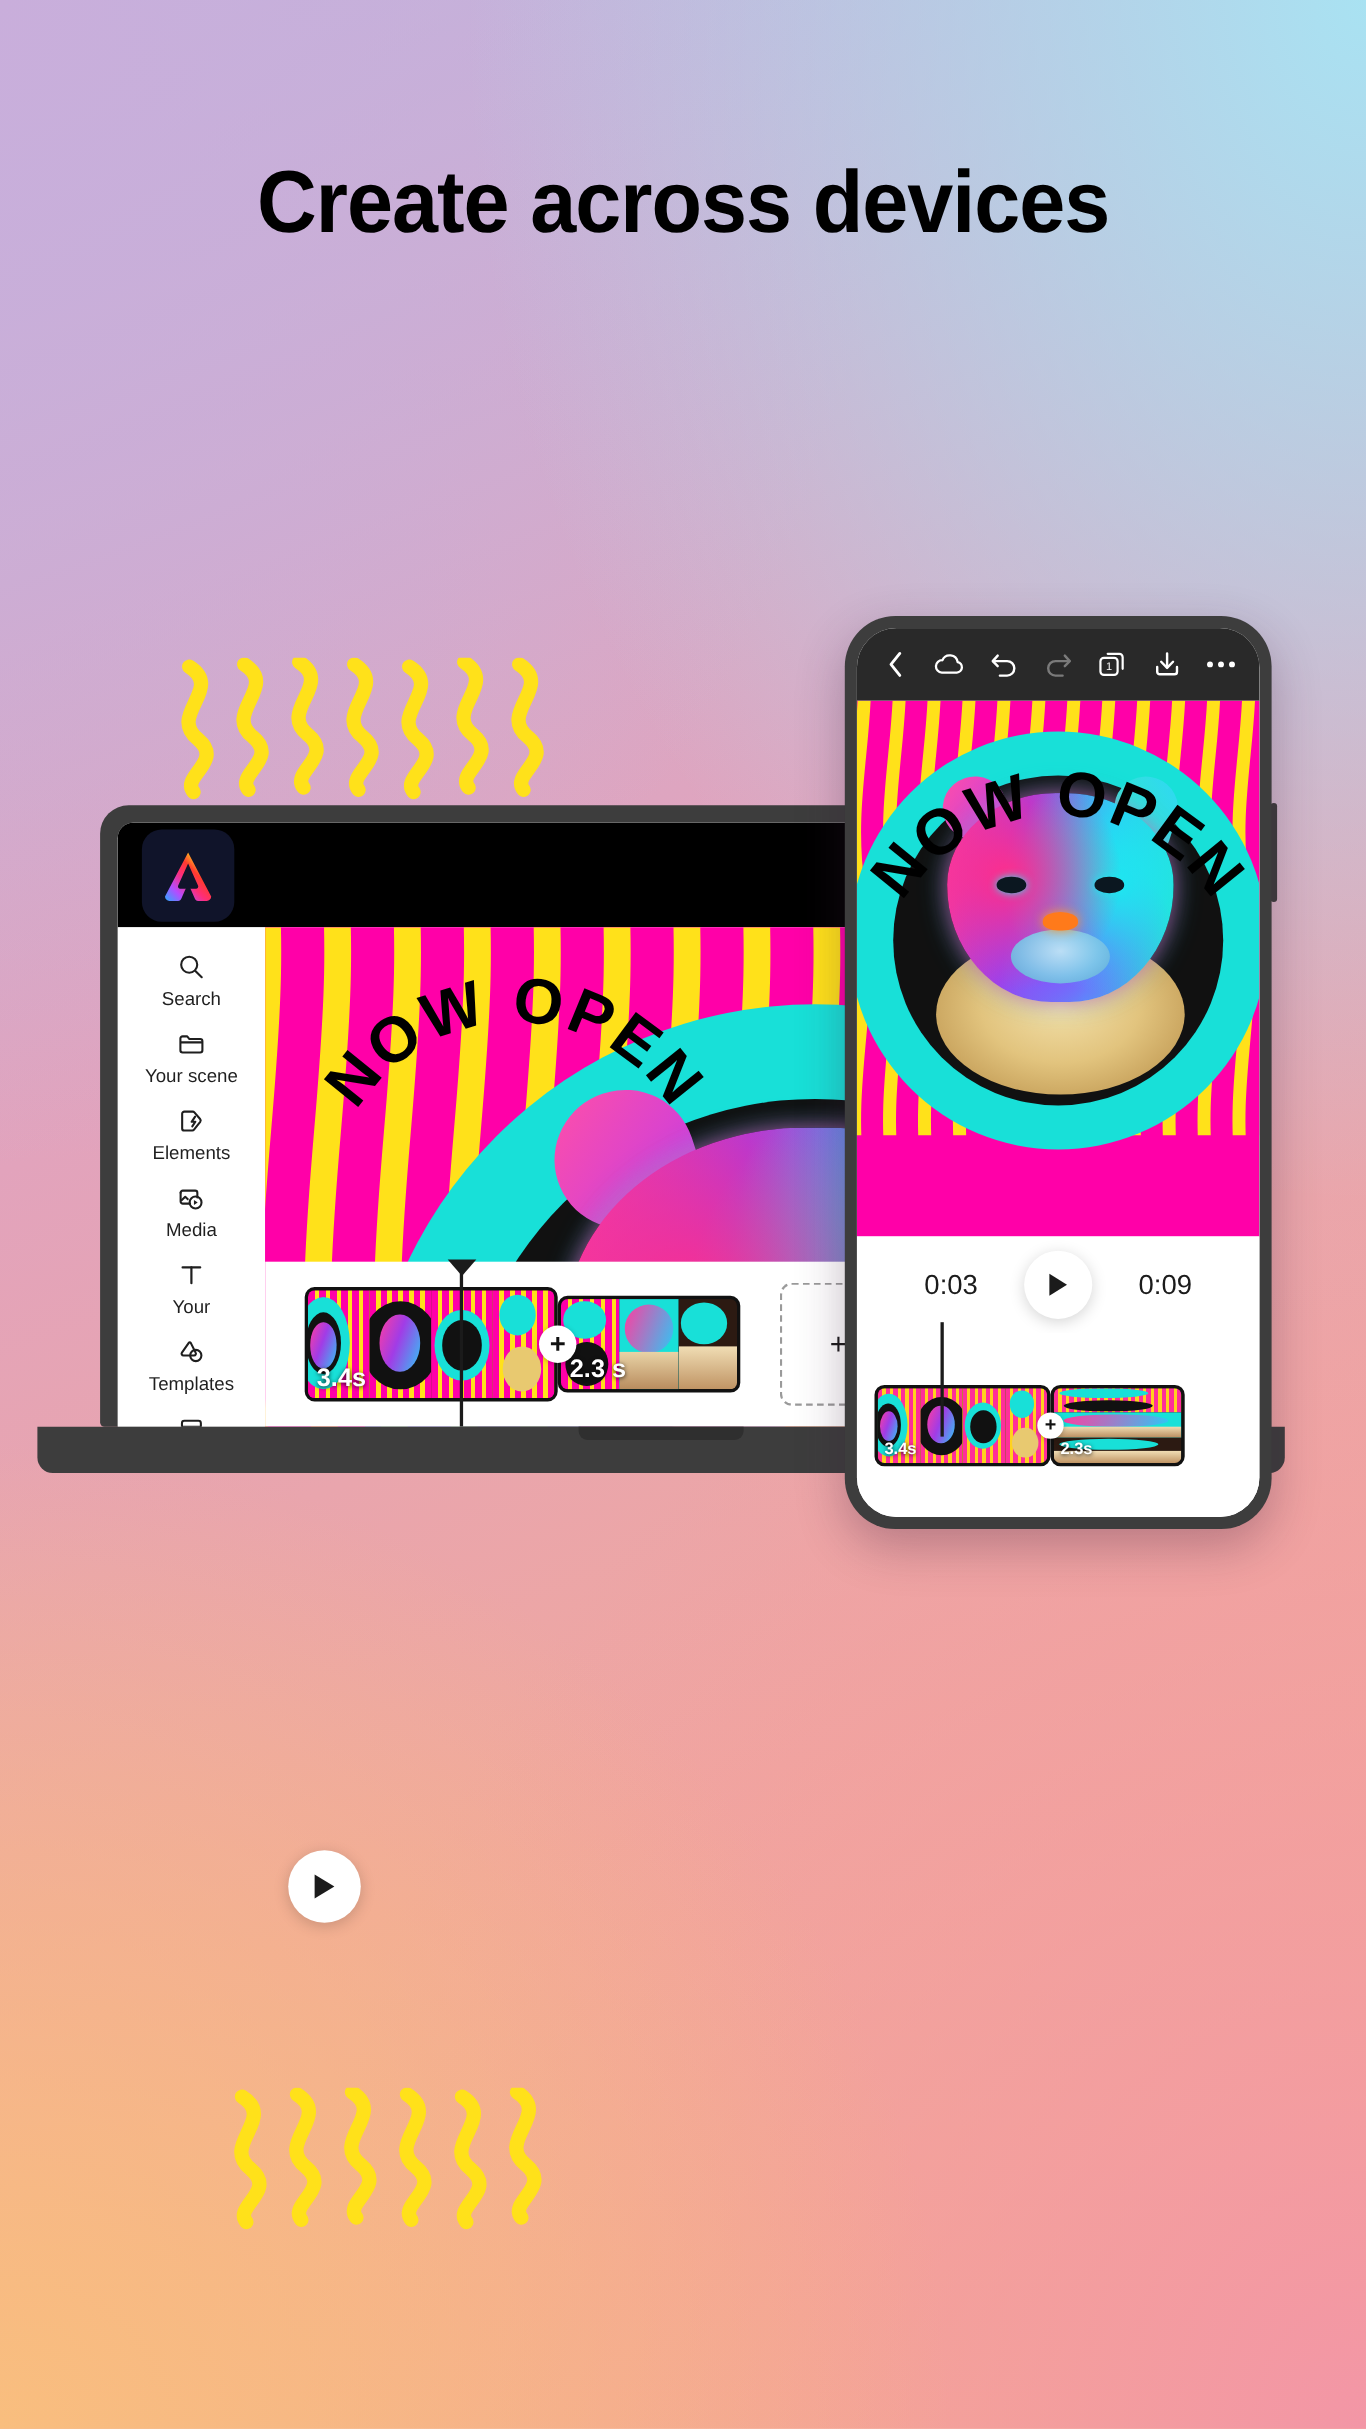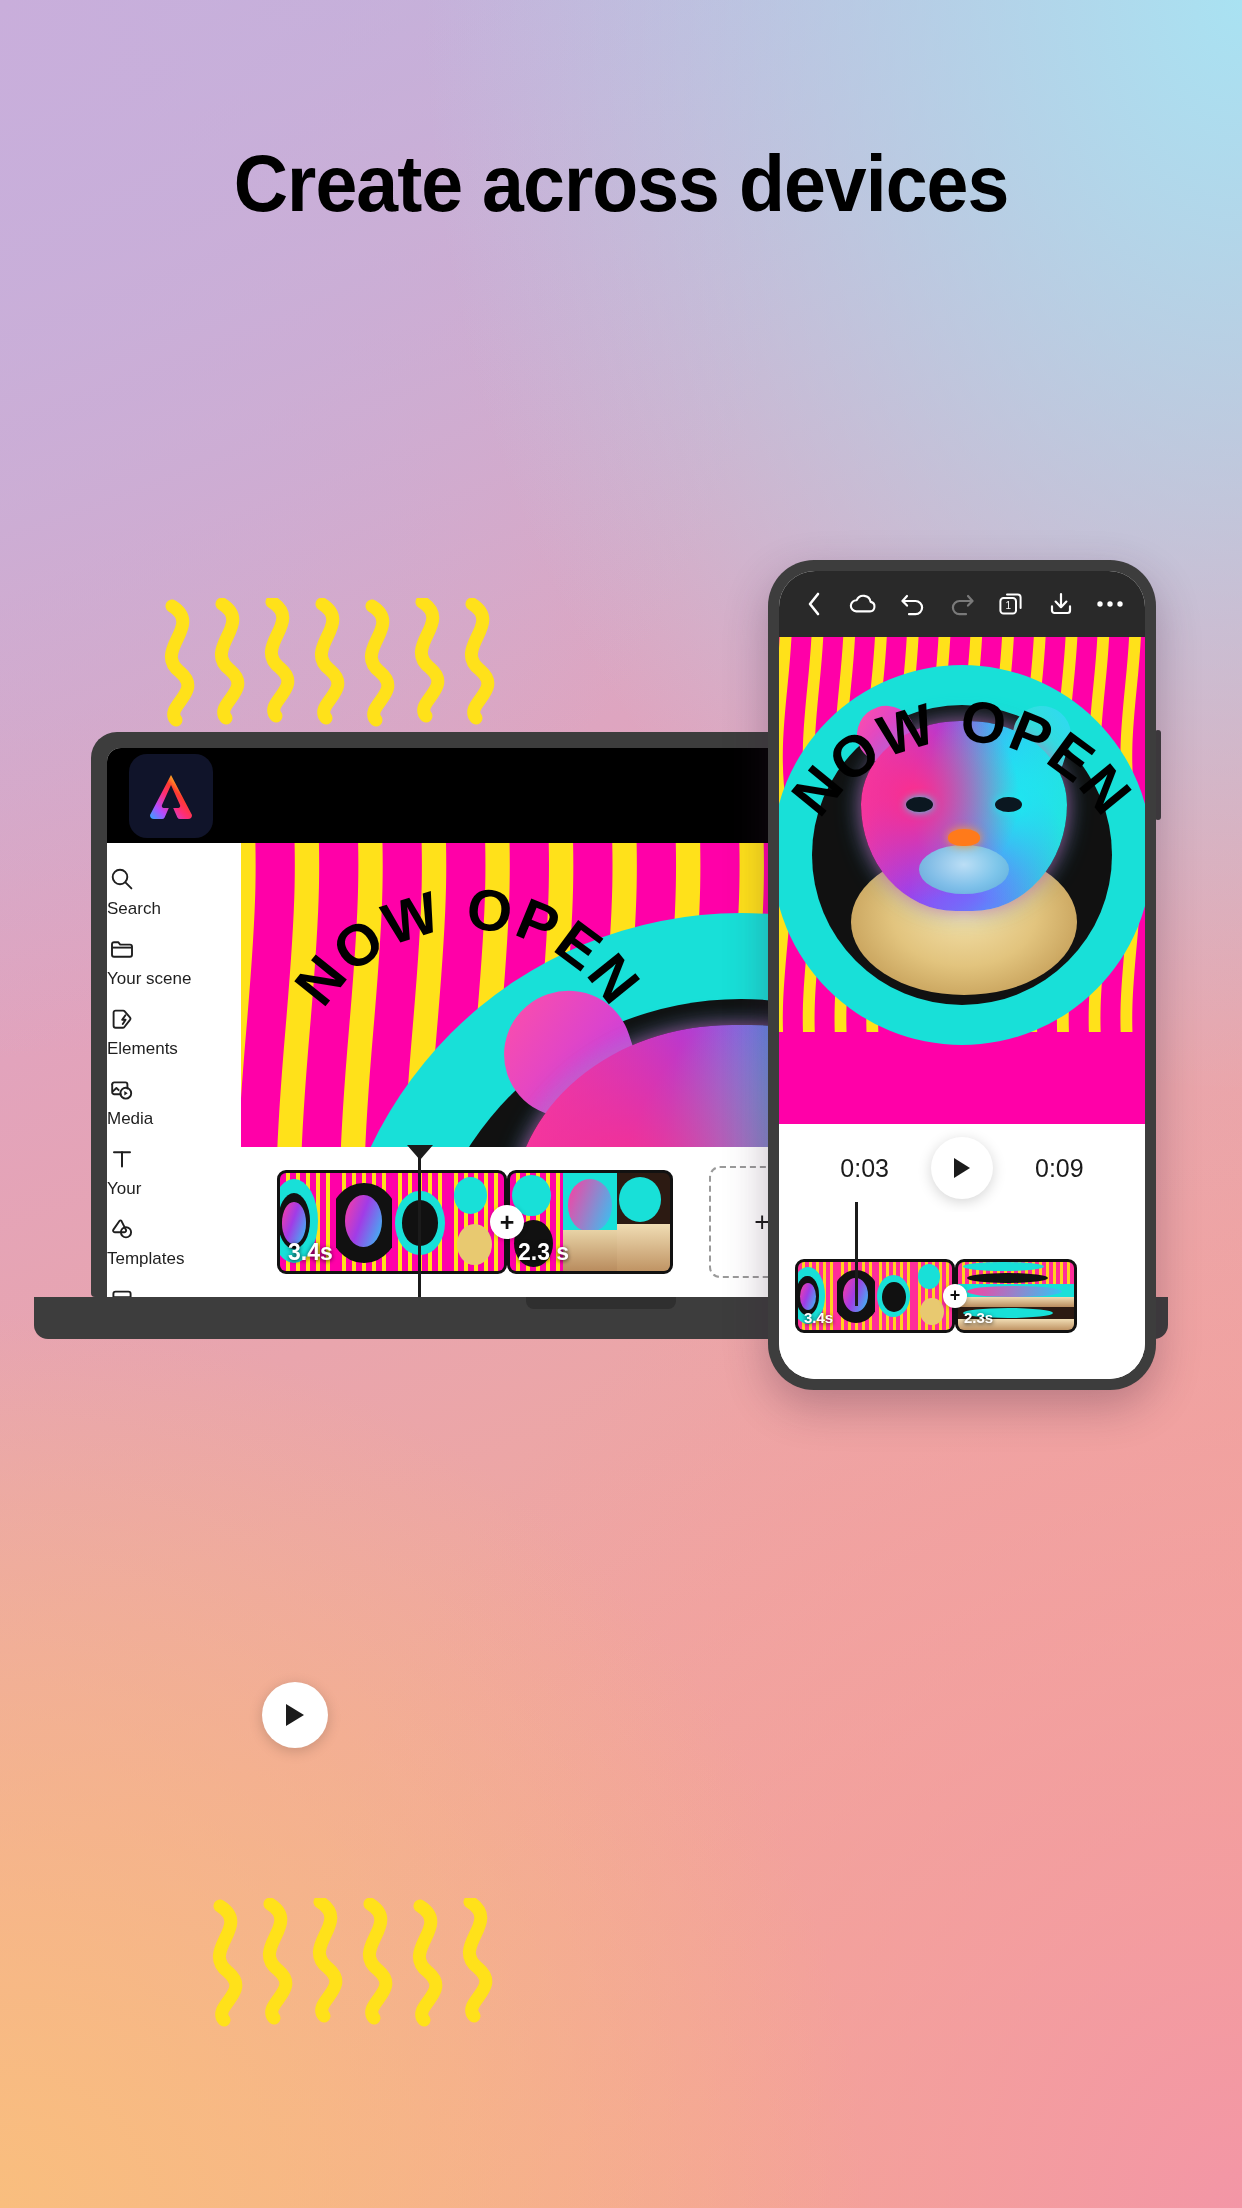--- a/index.html
+++ b/index.html
@@ -57,21 +57,21 @@
     display:flex; align-items:center; justify-content:center;
   }
 
   .lp-main { flex:1 1 auto; display:flex; min-height:0; }
   .lp-sidebar {
     width:134px; background:#FFFFFF; flex:0 0 auto;
     display:flex; flex-direction:column; align-items:center;
     padding-top:14px; gap:4px;
   }
   .nav-item {
-    width:100%; display:flex; flex-direction:column; gap:5px;
+    width:100%; display:flex; flex-direction:column; align-items:center; gap:5px;
     padding:7px 0 4px 0; cursor:pointer;
   }
   .nav-item .ico { width:30px; height:30px; display:flex; align-items:center; justify-content:center; }
   .nav-item .lbl { font-size:17px; color:#1F1F1F; font-family:"Liberation Sans", sans-serif; }
 
   .lp-canvas { flex:1 1 auto; position:relative; overflow:hidden; background:#fff; }
 
   
   .poster { position:absolute; inset:0; overflow:hidden; background:#FF00A8; }
   .poster .waves { position:absolute; inset:-12%; }
@@ -378,21 +378,21 @@
               </div>
               <div class="thumb" style="background:repeating-linear-gradient(90deg,#FF00A8 0 6px,#FFE11A 6px 10px);">
                 <div style="position:absolute;left:10%;top:4%;width:60%;height:38%;border-radius:50%;background:#18E0D8;"></div>
                 <div style="position:absolute;left:16%;top:52%;width:62%;height:42%;border-radius:50%;background:#E8C970;"></div>
               </div>
               <span class="dur" style="font-size:23px;">3.4s</span>
             </div>
 
             <div class="plus-btn" style="width:34px;height:34px;font-size:25px;margin:0 -17px;">+</div>
 
-            <div class="clip" style="width:166px; height:104px;">
+            <div class="clip" style="width:166px; height:88px;">
               <div class="thumb" style="background:repeating-linear-gradient(90deg,#FF00A8 0 6px,#FFE11A 6px 10px);">
                 <div style="position:absolute;left:4%;top:2%;width:72%;height:42%;border-radius:50%;background:#18E0D8;"></div>
                 <div style="position:absolute;left:8%;top:48%;width:72%;height:48%;border-radius:50%;background:#111;"></div>
               </div>
               <div class="thumb" style="background:#18E0D8;">
                 <div style="position:absolute;left:8%;top:6%;width:84%;height:54%;border-radius:50%;background:linear-gradient(110deg,#FF3DA0,#2FC6F5);"></div>
                 <div style="position:absolute;left:0;bottom:0;width:100%;height:42%;background:linear-gradient(180deg,#E8D3A6,#B98C5E);"></div>
               </div>
               <div class="thumb" style="background:#2C1A12;">
                 <div style="position:absolute;left:4%;top:4%;width:80%;height:46%;border-radius:50%;background:#18E0D8;"></div>

